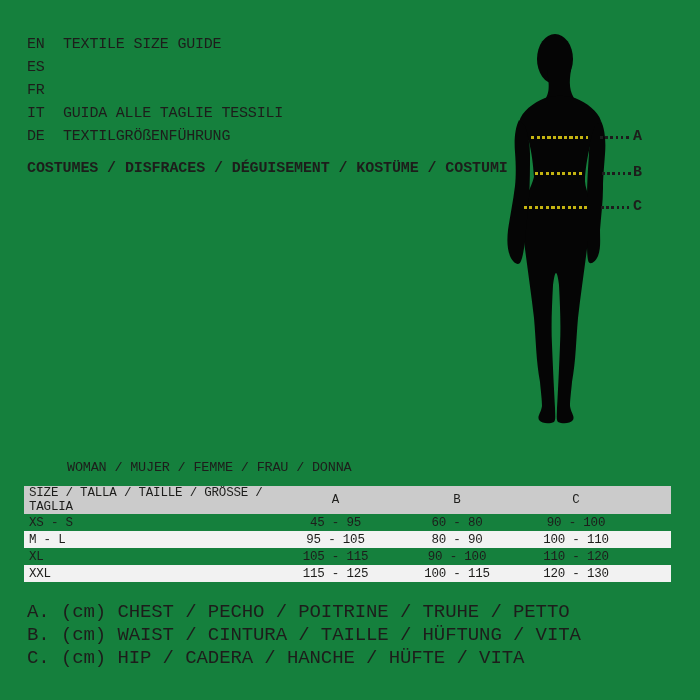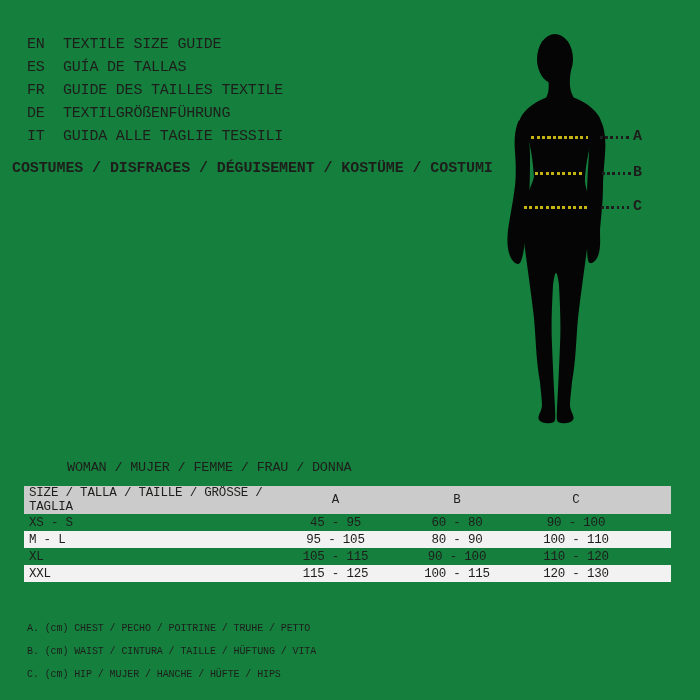--- a/index.html
+++ b/index.html
@@ -5,21 +5,21 @@
   html,body{margin:0;padding:0;background:#fff;}
   .canvas{
     position:relative;width:700px;height:700px;background:#15803d;
     font-family:Liberation Mono, monospace;color:#1d1d1b;overflow:hidden;
   }
   
   .lang-list{position:absolute;left:27px;top:33px;}
   .lang-row{display:flex;line-height:23px;font-size:15px;letter-spacing:-0.2px;}
   .lang-code{width:36px;flex:0 0 36px;}
   
-  .category{position:absolute;left:12px;top:158px;font-size:15px;font-weight:700;letter-spacing:-0.1px;line-height:22px;}
+  .category{position:absolute;left:27px;top:158px;font-size:15px;font-weight:700;letter-spacing:-0.1px;line-height:22px;}
   
   .figure-svg{position:absolute;left:495px;top:30px;width:130px;height:400px;}
   .marker-line{position:absolute;height:3px;z-index:3;}
   .marker-line.inner{background:repeating-linear-gradient(90deg,var(--marker-dots-on-body,#c4b312) 0 3px,transparent 3px 5.5px);}
   .marker-line.outer{background:repeating-linear-gradient(90deg,var(--marker-dots-outside,#1c1c1c) 0 2.6px,transparent 2.6px 5.2px);}
   .marker-label{position:absolute;font-size:15px;font-weight:700;line-height:16px;z-index:3;}
   .line-a-inner{left:531px;top:136px;width:57px;}
   .line-a-outer{left:600px;top:136px;width:31px;}
   .label-a{left:633px;top:129px;}
   .line-b-inner{left:535px;top:172px;width:49px;}
@@ -29,47 +29,45 @@
   .line-c-outer{left:601px;top:206px;width:28px;}
   .label-c{left:633px;top:199px;}
   
   .section-title{position:absolute;left:27px;top:460px;font-size:13.5px;letter-spacing:-0.2px;margin-left:40px;}
   .size-table{position:absolute;left:24px;top:486px;width:647px;border-collapse:collapse;font-size:12.5px;letter-spacing:-0.2px;color:#1d1d1b;}
   .size-table th,.size-table td{padding:0;height:17px;font-weight:400;text-align:center;vertical-align:middle;}
   .size-table thead tr{background:var(--table-header-bg,#cbcbcb);height:16px;}
   .size-table tbody tr:nth-child(even){background:var(--table-zebra-bg,#f2f2f2);}
   .size-table .col-label{text-align:left;padding-left:5px;}
   
-  .legend{position:absolute;left:27px;top:601px;font-size:10px;line-height:23px;letter-spacing:-0.1px;margin-top:16px;}
+  .legend{position:absolute;left:27px;top:601px;font-size:19px;line-height:23px;letter-spacing:-0.1px;}
 </style>
 </head>
 <body>
 
 <div class="canvas">
 
   <div class="lang-list">
     <div class="lang-row">
       <span class="lang-code">EN</span>
       <span class="lang-label">TEXTILE SIZE GUIDE</span>
     </div>
     <div class="lang-row">
       <span class="lang-code">ES</span>
-      <span class="lang-label">GUÍA DE TALLAS</span>
     </div>
     <div class="lang-row">
       <span class="lang-code">FR</span>
-      <span class="lang-label">GUIDE DES TAILLES TEXTILE</span>
+    </div>
+    <div class="lang-row">
+      <span class="lang-code">IT</span>
+      <span class="lang-label">GUIDA ALLE TAGLIE TESSILI</span>
     </div>
     <div class="lang-row">
       <span class="lang-code">DE</span>
       <span class="lang-label">TEXTILGRÖßENFÜHRUNG</span>
-    </div>
-    <div class="lang-row">
-      <span class="lang-code">IT</span>
-      <span class="lang-label">GUIDA ALLE TAGLIE TESSILI</span>
     </div>
   </div>
 
   <div class="category">COSTUMES / DISFRACES / DÉGUISEMENT / KOSTÜME / COSTUMI</div>
 
   <svg class="figure-svg" viewBox="0 0 130 400" xmlns="http://www.w3.org/2000/svg" aria-hidden="true">
     <g fill="#050505">
       <ellipse cx="60" cy="29" rx="18" ry="25"></ellipse>
       <path d="M52,40 C55,58 54,64 49,71 L81,71 C74,62 74,52 76,40 Z"></path>
       <path d="M50,68
@@ -186,16 +184,16 @@
         <td>100 - 115</td>
         <td>120 - 130</td>
         <td></td>
       </tr>
     </tbody>
   </table>
 
   <div class="legend">
     <div>A. (cm) CHEST / PECHO / POITRINE / TRUHE / PETTO</div>
     <div>B. (cm) WAIST / CINTURA / TAILLE / HÜFTUNG / VITA</div>
-    <div>C. (cm) HIP / MUJER / HANCHE / HÜFTE / HIPS</div>
+    <div>C. (cm) HIP / CADERA / HANCHE / HÜFTE / VITA</div>
   </div>
 
 </div>
 
 </body></html>

